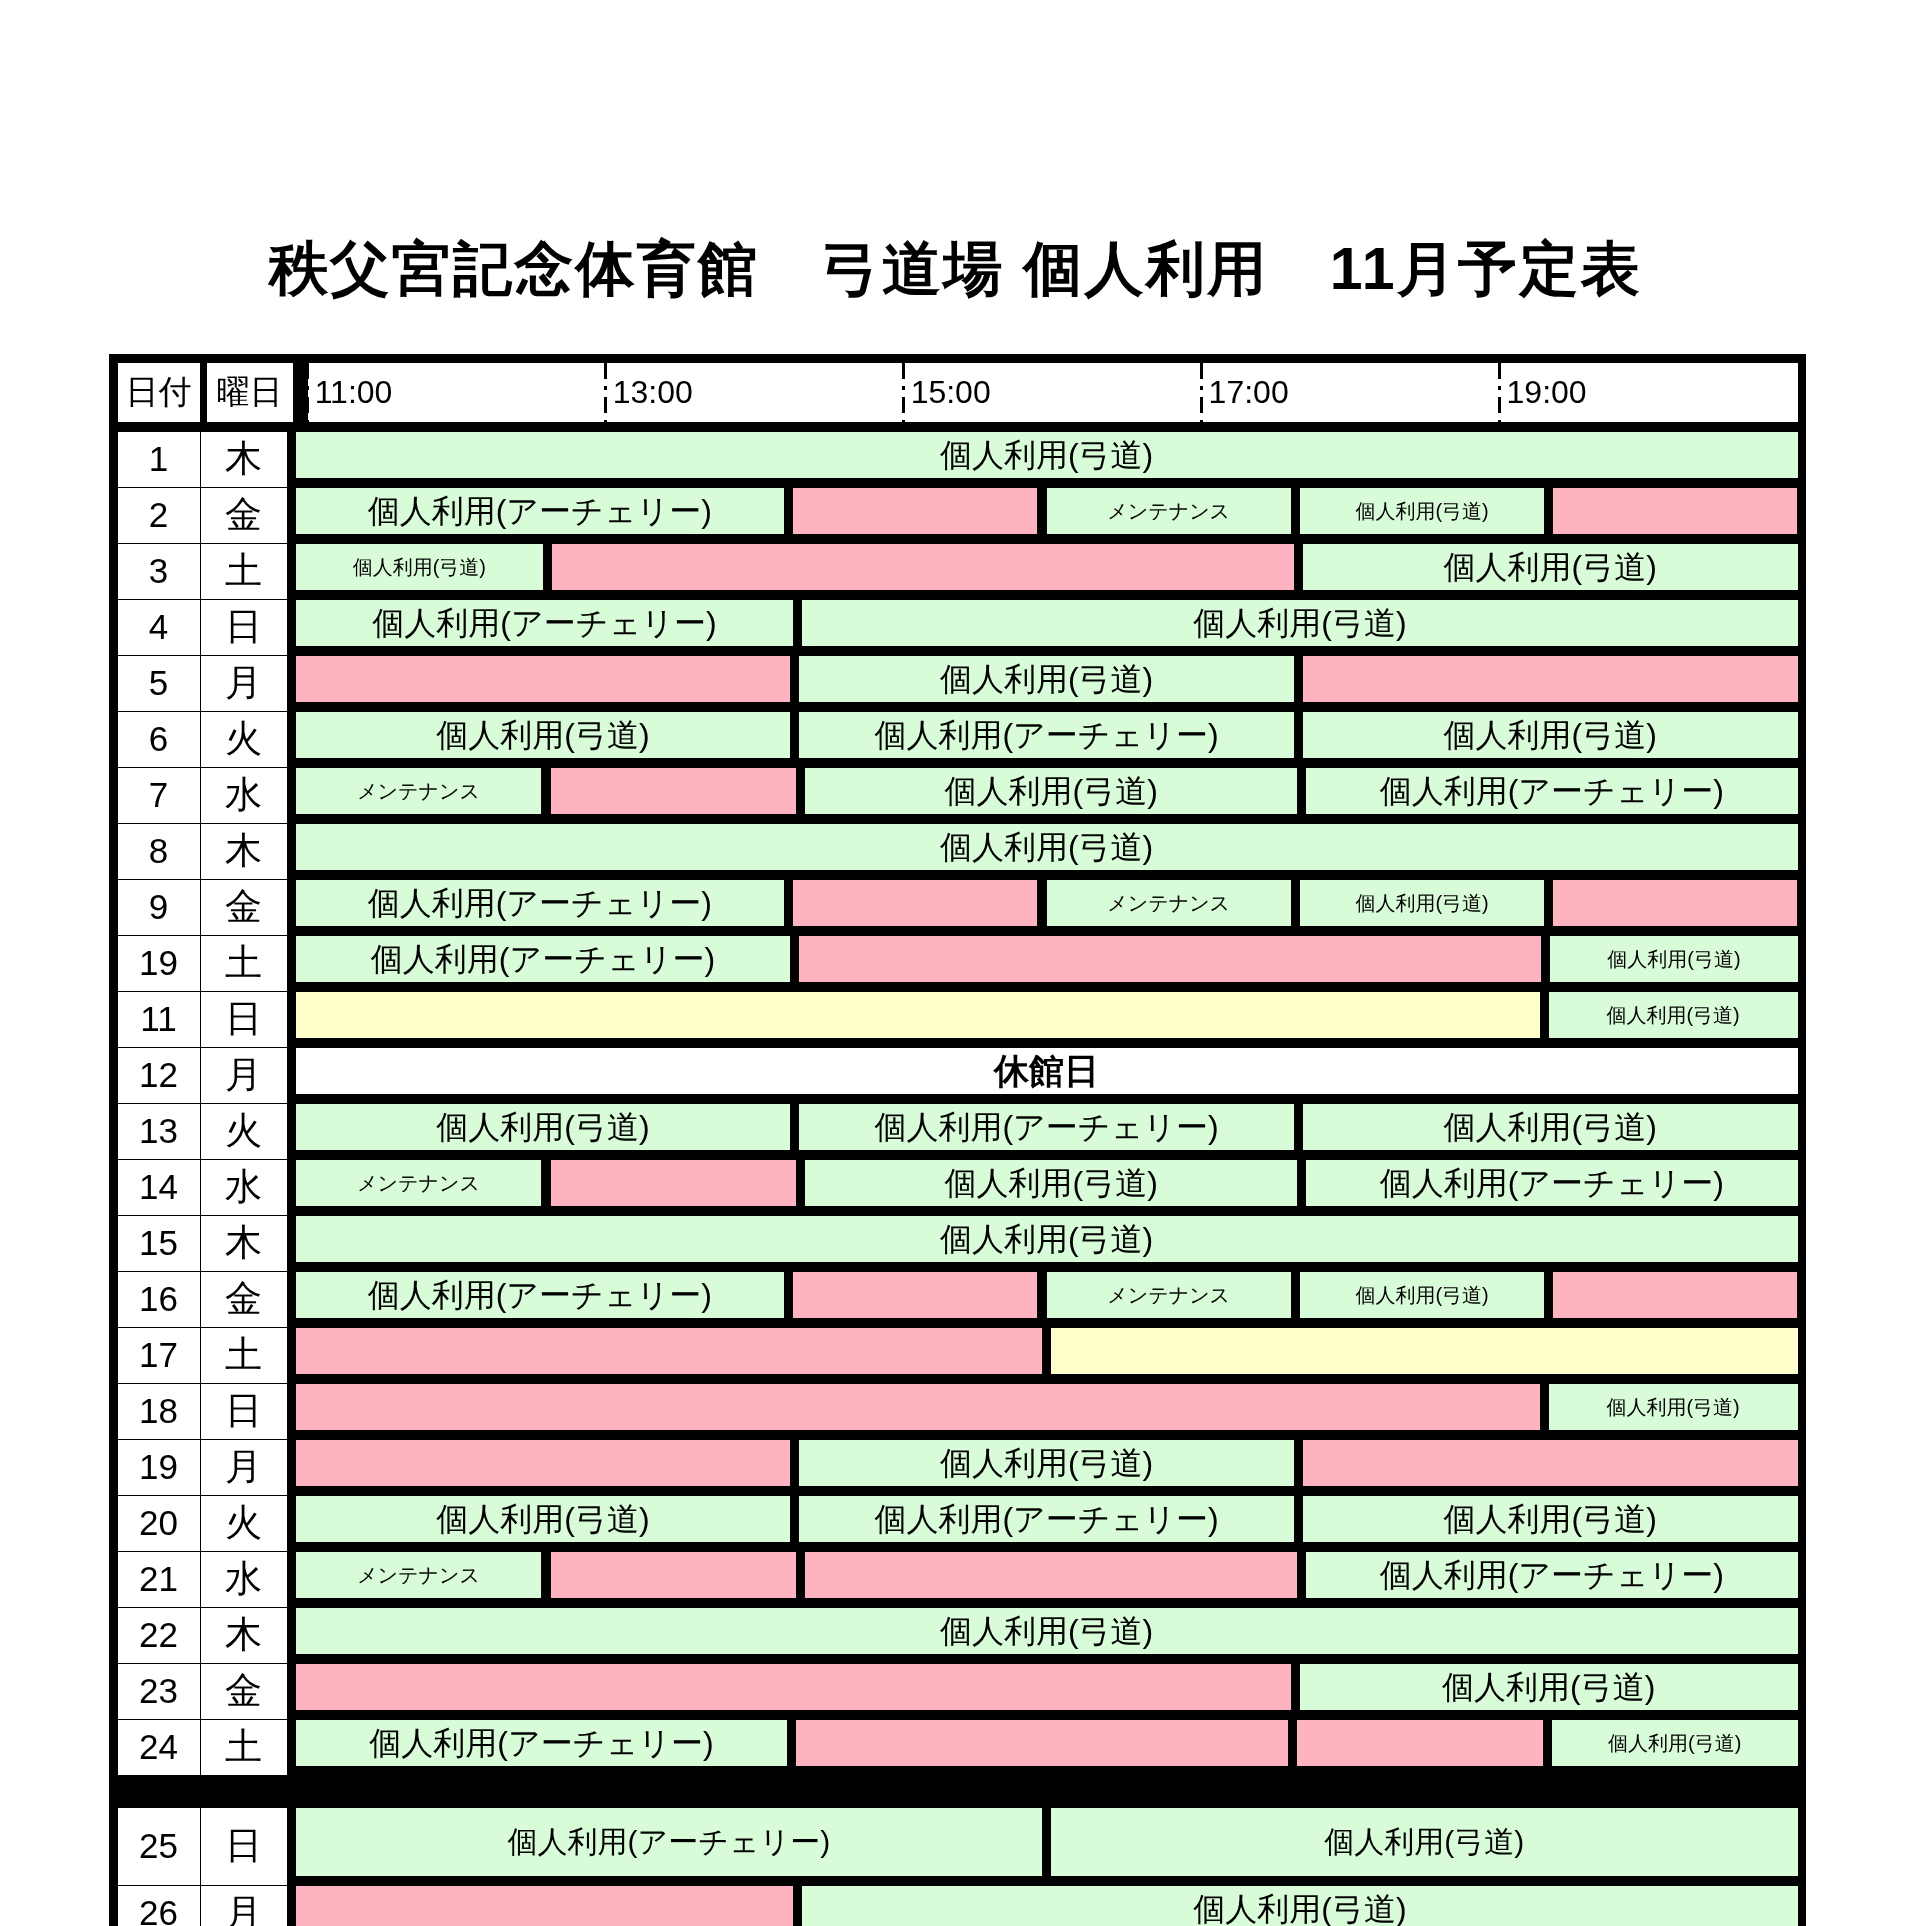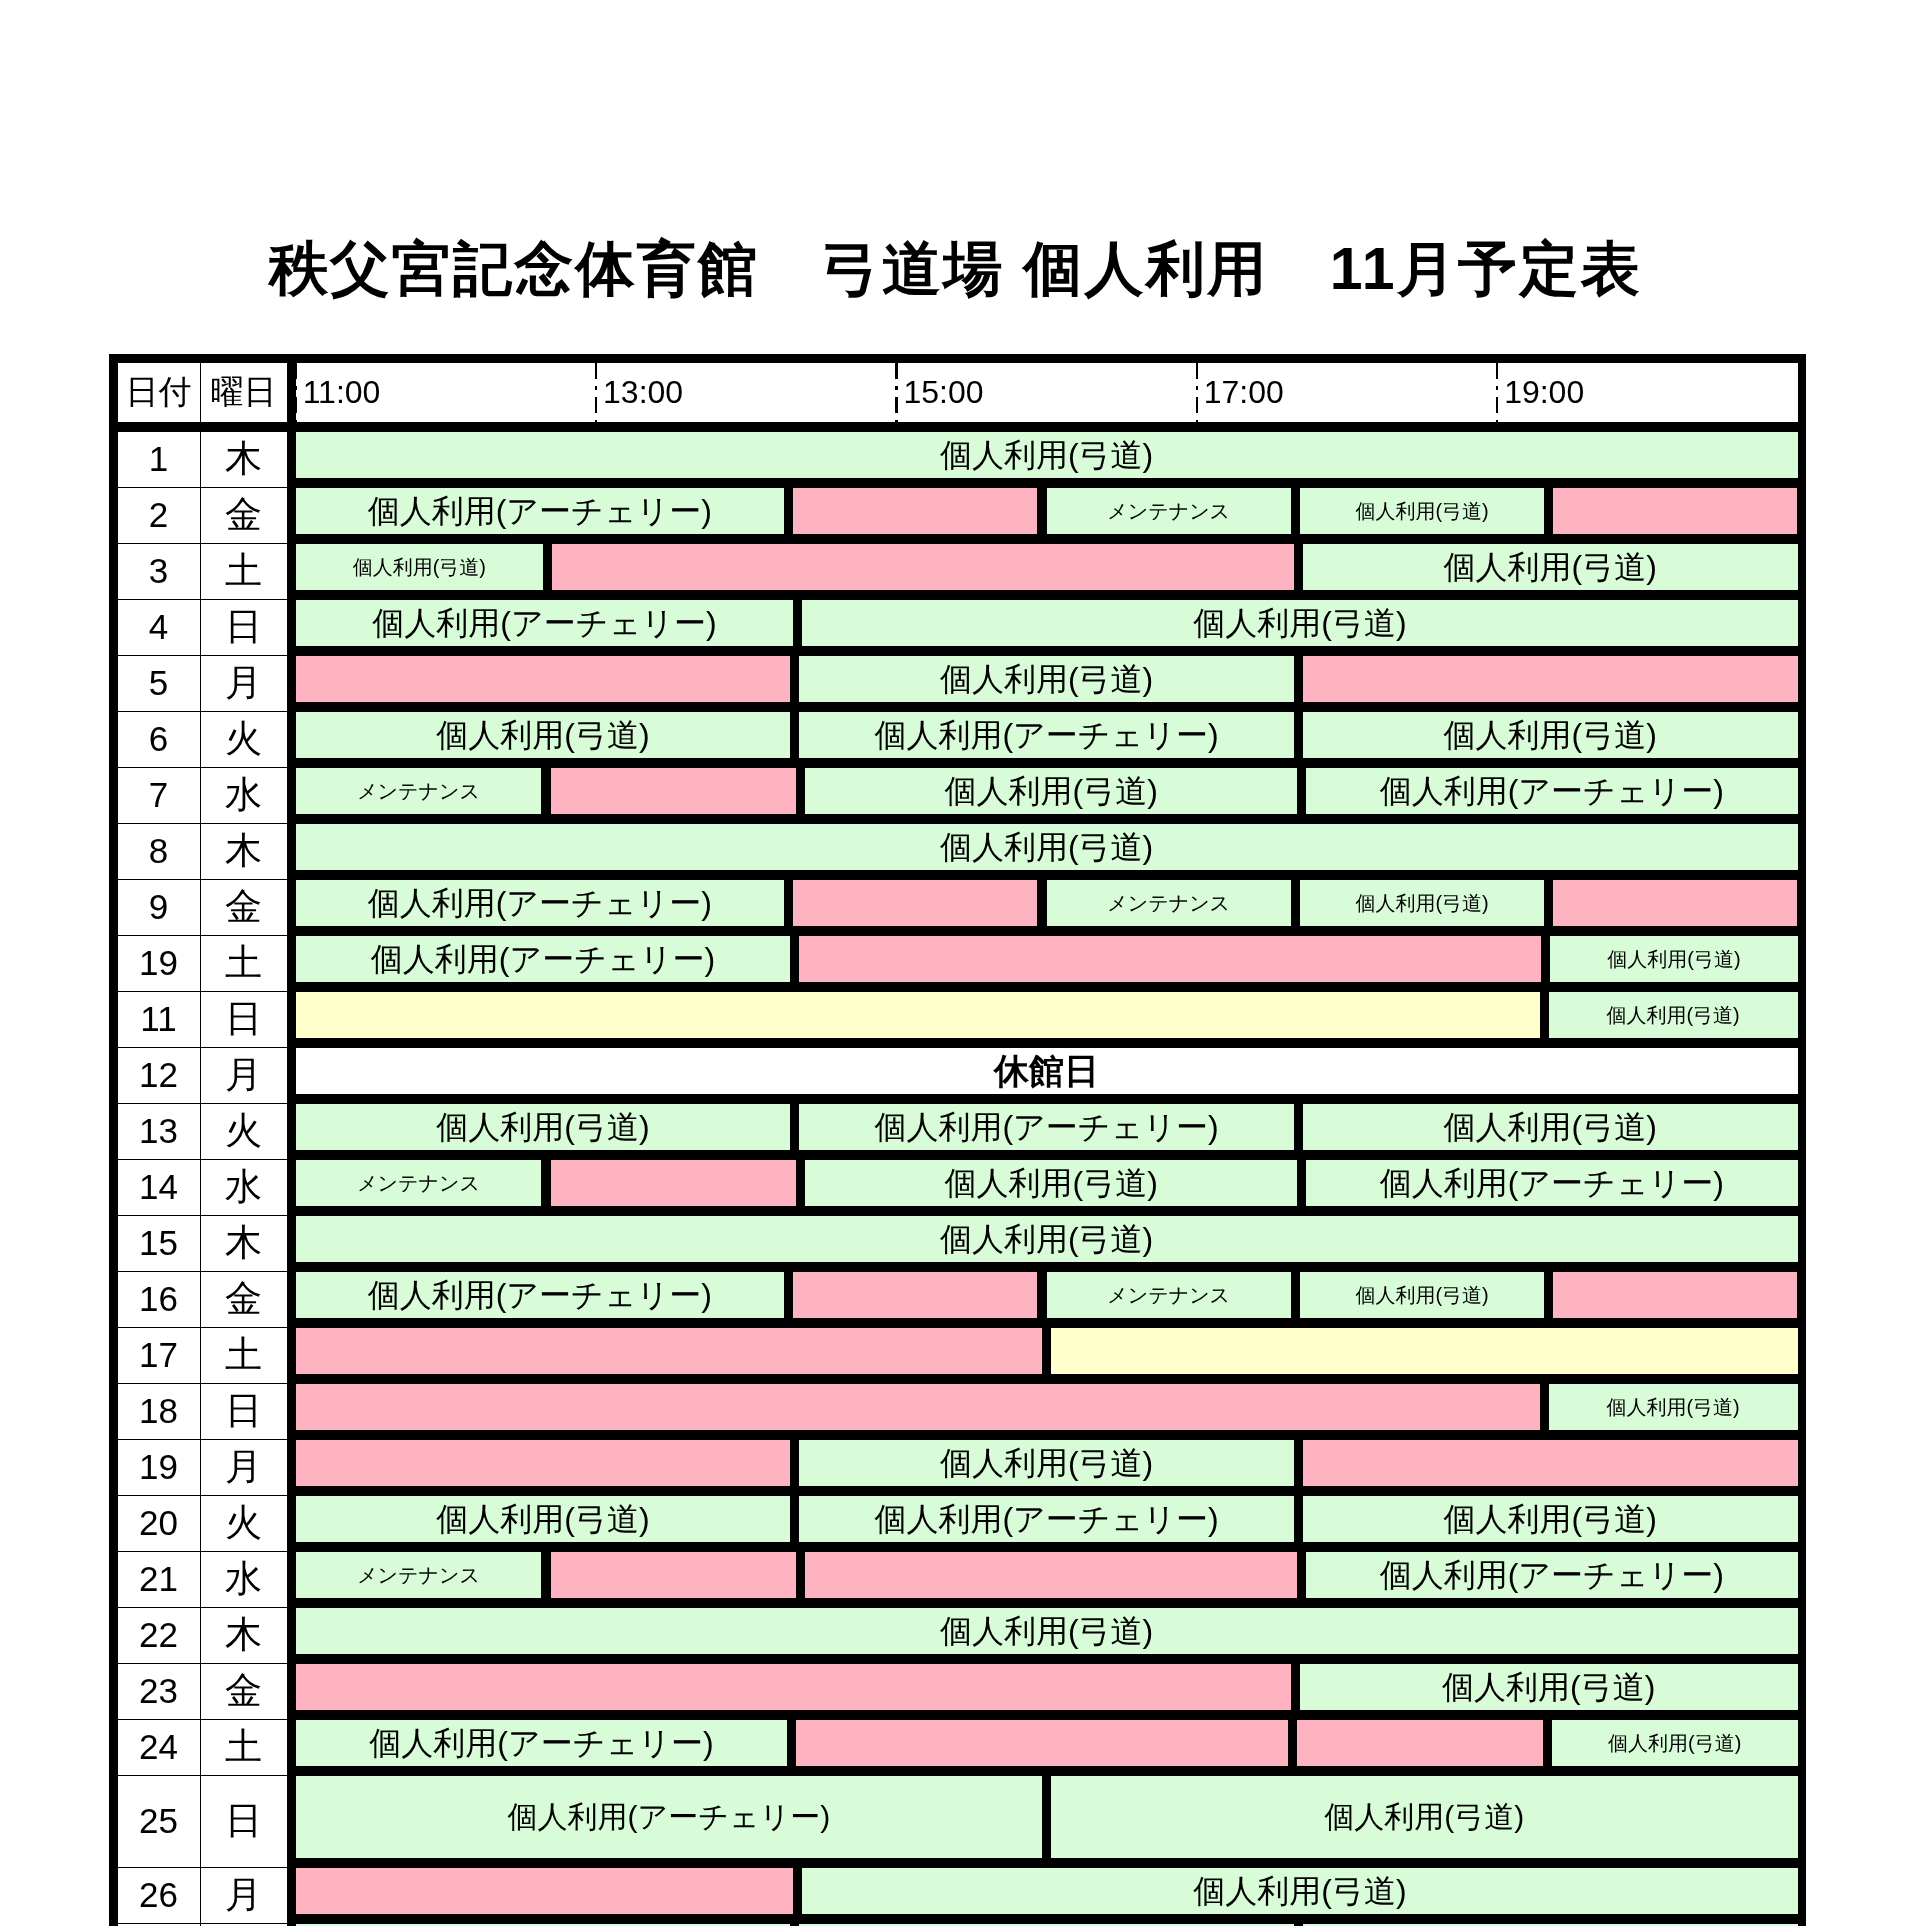--- a/index.html
+++ b/index.html
@@ -10,22 +10,22 @@
   .title{
     position:absolute;top:230px;left:0;width:100%;text-align:center;
     font-size:59px;font-weight:bold;letter-spacing:2.3px;white-space:nowrap;
   }
   
   .sched{
     position:absolute;left:109px;top:354px;width:1697px;
     background:#000;padding:8.5px;box-sizing:border-box;
   }
   .trow{display:flex;height:56px;}
-  .trow.thead{height:69px;}
-  .trow.tall{height:92px;}
+  .trow.thead{height:69px;gap:6px;}
+  .trow.tall{height:78px;margin-top:32px;}
   .dcell{
     background:#fff;display:flex;align-items:center;justify-content:center;
     box-sizing:border-box;flex:none;
   }
   .date{width:83px;border-right:1.5px solid #000;font-size:35px;}
   .day{width:86px;margin-right:9.2px;font-size:37px;}
   .trow .dcell{border-bottom:1.5px solid #000;}
   .date{border-right:1.5px solid #000;}
   .thead .dcell{height:calc(100% - 9.2px);border-bottom:none;font-size:33px;}
   .headslots{

